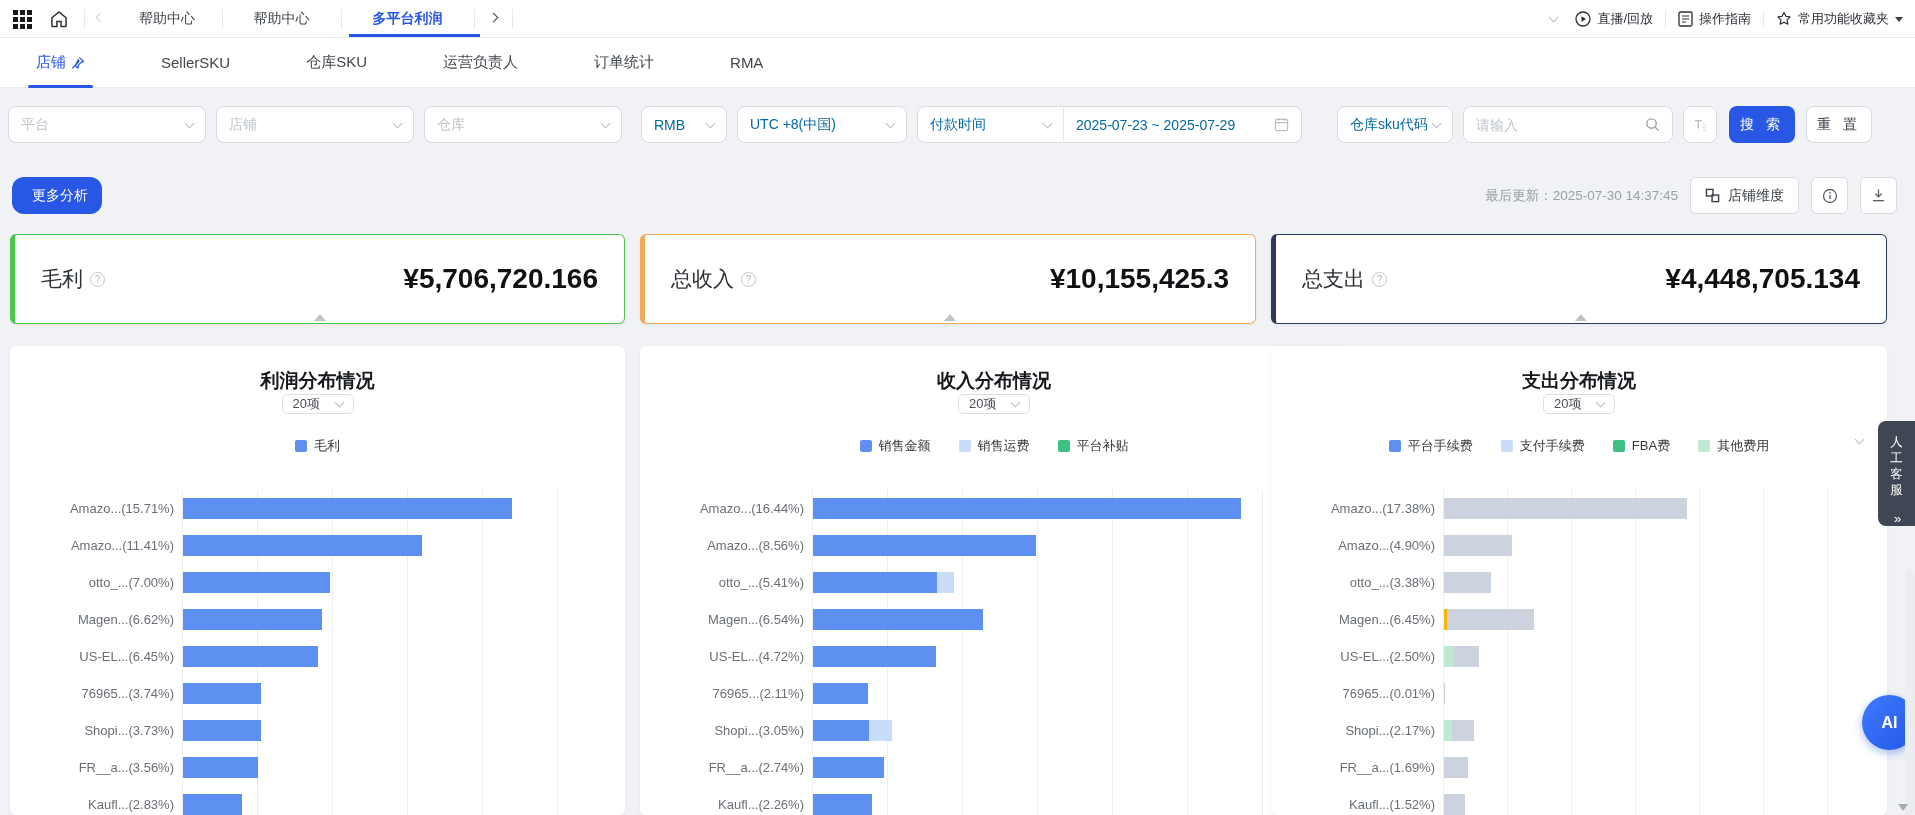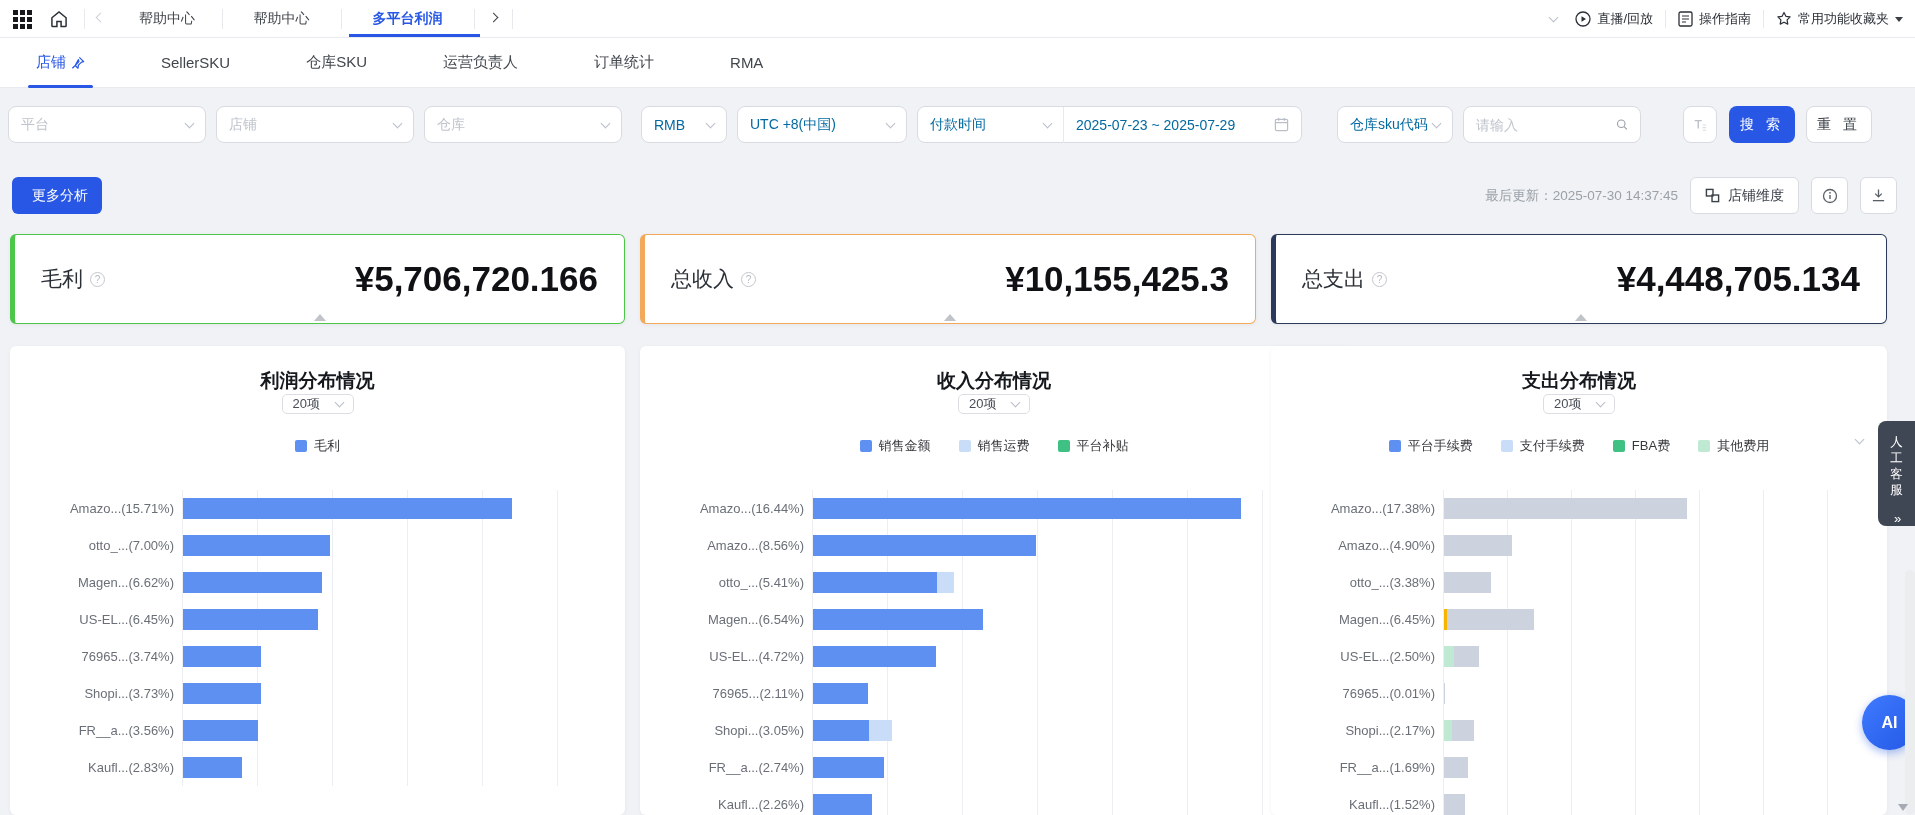--- a/index.html
+++ b/index.html
@@ -30,29 +30,29 @@
   .fbox .ph { color:#bfc4cc; }
   .fbox .val { color:#0369a1; }
   .fbox .chev { margin-left:auto; }
   .fbox .part-div { width:1px; height:36px; background:#e7e9ec; margin:0 12px; }
   .keyword input { border:none; outline:none; font-size:14px; width:140px; font-family:inherit; color:#3a4048; background:transparent; }
   .keyword input::placeholder { color:#bfc4cc; }
   .btn { position:absolute; top:106px; height:37px; border-radius:8px; font-size:14px; display:flex; align-items:center; justify-content:center; cursor:pointer; letter-spacing:4px; }
   .btn.blue { background:#2857e5; color:#fff; border:none; }
   .btn.plain { background:#fff; color:#3a4048; border:1px solid #d8dce2; }
   
-  .more-btn { position:absolute; left:12px; top:177px; width:90px; height:37px; background:#2857e5; color:#fff; font-size:14px; border-radius:6px; display:flex; align-items:center; justify-content:center; cursor:pointer;padding-left:6px; }
+  .more-btn { position:absolute; left:12px; top:177px; width:90px; height:37px; background:#2857e5; color:#fff; font-size:14px; border-radius:12px; display:flex; align-items:center; justify-content:center; cursor:pointer;padding-left:6px; }
   .tool-right { position:absolute; right:18px; top:177px; height:37px; display:flex; align-items:center; gap:12px; }
   .last-update { font-size:13.5px; color:#9ba1a8; }
   .sq-btn { width:37px; height:37px; background:#fff; border:1px solid #d8dce2; border-radius:6px; display:flex; align-items:center; justify-content:center; cursor:pointer; }
   .dim-btn { height:37px; padding:0 14px; background:#fff; border:1px solid #d8dce2; border-radius:6px; display:flex; align-items:center; gap:8px; font-size:14px; color:#3a4048; cursor:pointer; }
   
   .kpi { position:absolute; top:234px; height:90px; background:#fff; border-radius:6px; box-shadow:0 1px 4px rgba(0,0,0,.05); display:flex; align-items:center; justify-content:space-between; padding:0 26px; }
   .kpi .klabel { display:flex; align-items:center; gap:7px; font-size:21px; color:#2b2f36; }
-  .kpi .kvalue { font-size:35px; font-weight:bold; color:#101114; font-family:"Liberation Sans", sans-serif; }
+  .kpi .kvalue { font-size:28px; font-weight:bold; color:#101114; font-family:"Liberation Sans", sans-serif; }
   .help { width:15px; height:15px; border:1px solid #c3c7cd; border-radius:50%; color:#b4b9c0; font-size:10px; display:flex; align-items:center; justify-content:center; cursor:pointer; }
   .kpi .handle { position:absolute; bottom:2px; left:50%; margin-left:-6px; width:0; height:0; border-left:6px solid transparent; border-right:6px solid transparent; border-bottom:7px solid #c0c3c8; cursor:pointer; }
   
   .panel { position:absolute; top:346px; height:469px; background:#fff; border-radius:6px; box-shadow:0 1px 4px rgba(0,0,0,.05); overflow:hidden; padding:0 24px; }
   .phead { display:flex; align-items:center; justify-content:space-between; margin-top:22px; height:34px;flex-direction:column; }
   .ptitle { font-size:19px; font-weight:bold; color:#15181d; }
   .items-select { width:72px; height:30px; border:1px solid #dcdee3; border-radius:5px; display:flex; align-items:center; justify-content:space-between; padding:0 10px; font-size:13px; color:#4a4f57; cursor:pointer; }
   .legend { position:relative; margin-top:34px; height:20px; display:flex; align-items:center; justify-content:center; gap:28px; }
   .legend-item { display:flex; align-items:center; gap:7px; font-size:13px; color:#37393d; cursor:pointer; }
   .legend-item .sw { width:12px; height:12px; border-radius:2px; display:inline-block; }
@@ -206,21 +206,21 @@
           <rect x="1.5" y="2.5" width="13" height="12" rx="1.5" fill="none" stroke="#b9bec7" stroke-width="1.3"></rect>
           <path d="M1.5 6h13" stroke="#b9bec7" stroke-width="1.3"></path>
           <path d="M5 1v3M11 1v3" stroke="#b9bec7" stroke-width="1.3"></path>
         </svg>
     </div>
   </div>
   <div class="fbox" style="left:1337px;width:116px;">
       <span class="val">仓库sku代码</span>
       <span class="chev"></span>
     </div>
-  <div class="fbox keyword" style="left:1463px;width:178px;">
+  <div class="fbox keyword" style="left:1463px;width:210px;">
     <input placeholder="请输入" style="">
     <svg style="margin-left:auto;" width="15" height="15" viewBox="0 0 16 16">
         <circle cx="7" cy="7" r="5" fill="none" stroke="#9aa0a8" stroke-width="1.5"></circle>
         <path d="M10.8 10.8 14.5 14.5" stroke="#9aa0a8" stroke-width="1.5"></path>
       </svg>
   </div>
   <div class="fbox" style="left:1683px;width:34px;padding:0;justify-content:center;">
     <svg width="14" height="14" viewBox="0 0 16 16">
         <path d="M2 3h8M6 3v9" stroke="#b9bec7" stroke-width="1.5"></path>
         <path d="M11 8h4M11 11h4M11 14h4" stroke="#dadde2" stroke-width="1.4"></path>
@@ -302,20 +302,28 @@
     <div class="cbody" style="--gs:75px;">
         <div class="crow">
           <div class="clabel">Amazo...(15.71%)</div>
           <div class="cplot">
             <div class="cbar" style="width: 79.3434%;">
               <div class="seg" style="width: 100%; background: rgb(94, 144, 242);"></div>
             </div>
           </div>
         </div>
         <div class="crow">
+          <div class="clabel">Amazo...(11.41%)</div>
+          <div class="cplot">
+            <div class="cbar" style="width: 57.6263%;">
+              <div class="seg" style="width: 100%; background: rgb(94, 144, 242);"></div>
+            </div>
+          </div>
+        </div>
+        <div class="crow">
           <div class="clabel">otto_...(7.00%)</div>
           <div class="cplot">
             <div class="cbar" style="width: 35.3535%;">
               <div class="seg" style="width: 100%; background: rgb(94, 144, 242);"></div>
             </div>
           </div>
         </div>
         <div class="crow">
           <div class="clabel">Magen...(6.62%)</div>
           <div class="cplot">

